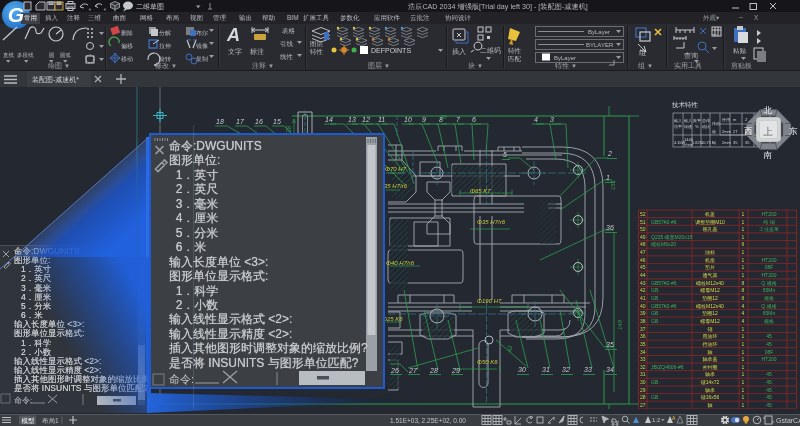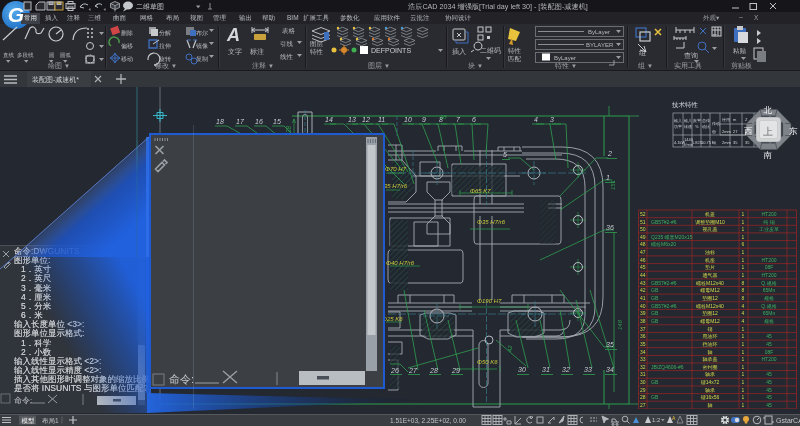--- a/index.html
+++ b/index.html
@@ -796,20 +796,36 @@
         <path d="M219 6v4M221.5 6v4M224 6v4M226.5 6v4"></path>
       </g>
 <text x="20" y="250" font-size="11" fill="#c8cbce">命令:</text>
 <path d="M46 250 h24" stroke="#9aa0a6" stroke-width="1"></path>
 <path d="M74 238 l14 12 M74 250 l14 -12" stroke="#9aa0a6" stroke-width="1.3"></path>
 <path d="M128 239 v13" stroke="#787e86" stroke-width="1.2"></path>
 <rect x="150" y="238" width="66" height="14" fill="#b8bdc2"></rect>
 <rect x="168" y="243" width="12" height="3.5" fill="#4a5058"></rect>
 <rect x="4" y="241" width="11" height="11" fill="none" stroke="#787e86" stroke-width="1"></rect>
 </svg>
+<div class="abs" style="left:169px;top:139px;z-index:13;font-size:12px;line-height:14.45px;color:#c5c8cb;white-space:pre;text-shadow:0 0 0.7px #c5c8cb;">命令:DWGUNITS
+图形单位:
+  1．英寸
+  2．英尺
+  3．毫米
+  4．厘米
+  5．分米
+  6．米
+输入长度单位 &lt;3&gt;:
+图形单位显示格式:
+  1．科学
+  2．小数
+输入线性显示格式 &lt;2&gt;:
+输入线性显示精度 &lt;2&gt;:
+插入其他图形时调整对象的缩放比例?
+是否将 INSUNITS 与图形单位匹配?</div>
 <div class="abs" style="left:193px;top:125px;width:1px;height:284px;background:rgba(140,170,195,0.22);z-index:14;"></div>
 <div class="abs" id="statusbar"></div>
 <svg class="abs" style="left:0;top:414px;z-index:15;" width="800" height="12" viewBox="0 0 800 12">
 <g stroke="#c0c3c6" stroke-width="1.2">
         <path d="M2 3.5h9M2 6h9M2 8.5h9"></path>
       </g>
 <rect x="19" y="1.5" width="17" height="9" fill="#55585d"></rect>
 <text x="21.5" y="8.5" font-size="6.5" fill="#ffffff">模型</text>
 <text x="42" y="8.5" font-size="6.5" fill="#c0c2c5">布局1</text>
 <path d="M62 2.5v7" stroke="#6a6d71" stroke-width="0.8"></path>

